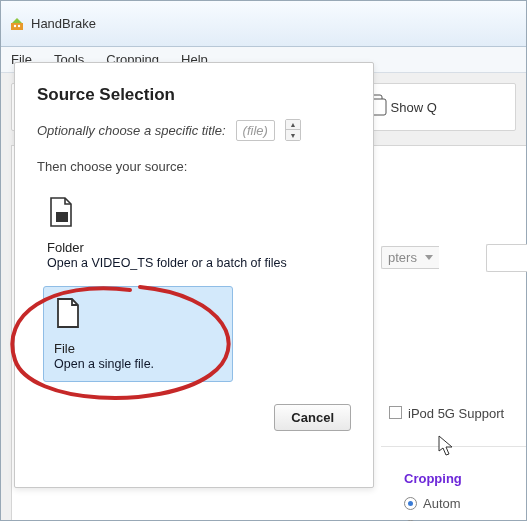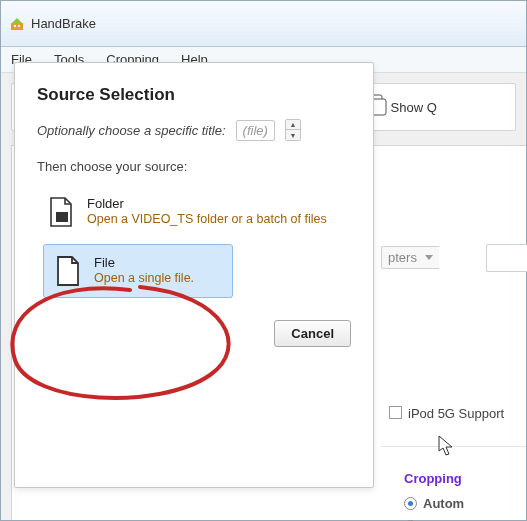--- a/index.html
+++ b/index.html
@@ -163,21 +163,20 @@
     font-weight: 600;
     color: #6d28d9;
     margin-bottom: 10px;
   }
   .radio-row {
     display: flex;
     align-items: center;
     gap: 6px;
     margin-bottom: 8px;
     color: #555;
-    font-weight: bold;
   }
   .radio {
     width: 13px; height: 13px;
     border: 1px solid #888;
     border-radius: 50%;
     background: #fff;
     display: flex;
     align-items: center;
     justify-content: center;
   }
@@ -239,34 +238,35 @@
     color: #555;
     cursor: pointer;
   }
   .spinner div:first-child { border-bottom: 1px solid #c5c5c5; }
   .option {
     display: flex;
     align-items: flex-start;
     gap: 12px;
     padding: 10px 10px;
     margin-bottom: 6px;
+    flex-direction: column;
   }
   .option .icon {
     width: 28px; height: 32px;
     flex-shrink: 0;
   }
   .option .text b {
     font-size: 13px;
     font-weight: 500;
     color: #222;
     display: block;
   }
   .option .text span {
     font-size: 12.5px;
-    color: #a16207;
+    color: #0f172a;
   }
   .option.selected {
     background: #d3e9fb;
     border: 1px solid #8fbde6;
     border-radius: 3px;
     width: 190px;
     margin-left: 6px;
   }
   .btnrow {
     display: flex;

